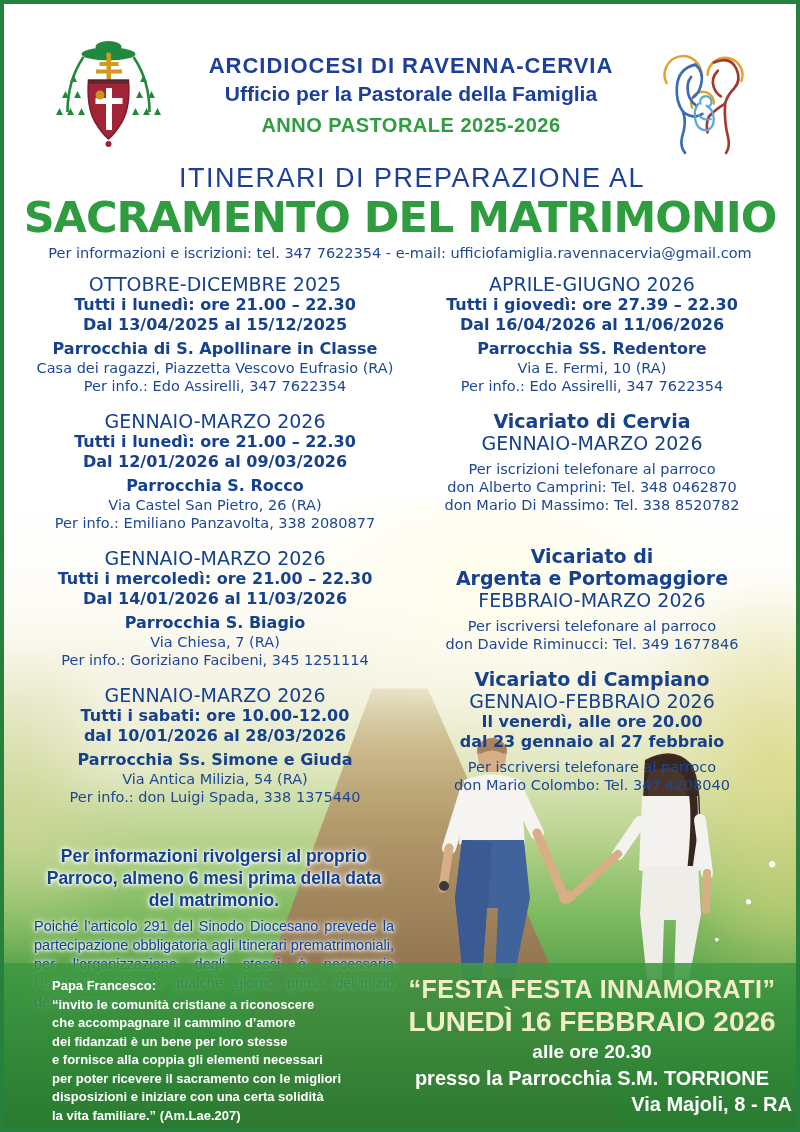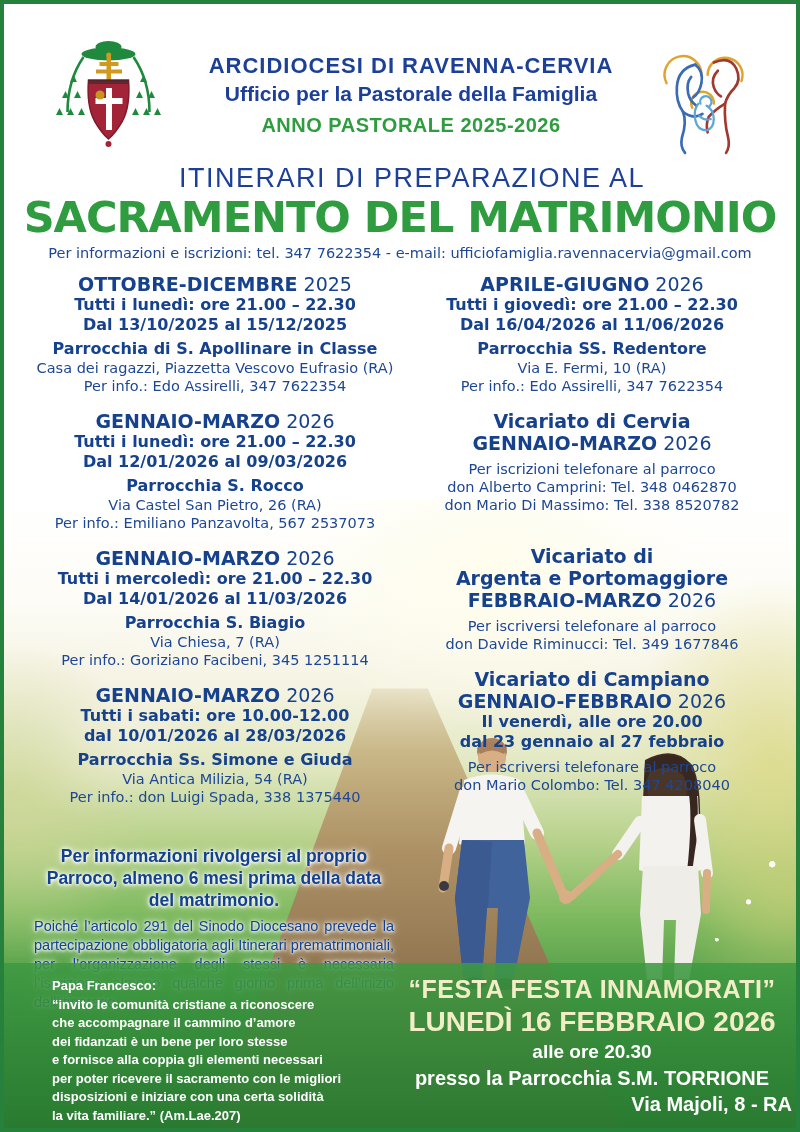--- a/index.html
+++ b/index.html
@@ -25,21 +25,21 @@
         font-size:14.5px;color:#1d4795;white-space:nowrap;}
 
   
   .col{position:absolute;top:273px;text-align:center;z-index:5;}
   .col-left{left:26px;width:378px;}
   .col-right{left:406px;width:372px;}
   .block{margin-bottom:15px;}
   .col-right .block:nth-child(3){margin-top:31px;}
   .pre{font-size:19px;font-weight:bold;color:#16418c;line-height:22px;}
   .phead{font-size:19px;color:#16418c;line-height:22px;}
-  .phead .per{font-weight:bold;margin-top:45px;}
+  .phead .per{font-weight:normal;margin-top:45px;}
   .phead .yr{font-weight:normal;}
   .ln{font-size:14.5px;color:#1d4795;line-height:18px;white-space:nowrap;}
   .ln.b{font-weight:bold;font-size:16px;line-height:20px;color:#16418c;}
   .ln.parish{font-weight:bold;font-size:16px;line-height:20px;margin-top:4px;color:#16418c;}
   .ln.sp{margin-top:6px;}
 
   
   .photo{position:absolute;left:4px;right:4px;top:500px;bottom:4px;z-index:1;background:
     radial-gradient(circle 4px at 94% 64%, rgba(255,255,255,.95) 0 60%, transparent 70%),
     radial-gradient(circle 3px at 90% 70%, rgba(255,255,255,.9) 0 60%, transparent 70%),
@@ -181,32 +181,32 @@
   </div>
 
   <div class="itin">ITINERARI DI PREPARAZIONE AL</div>
   <div class="sacr">SACRAMENTO DEL MATRIMONIO</div>
   <div class="contact">Per informazioni e iscrizioni: tel. 347 7622354 - e-mail: ufficiofamiglia.ravennacervia@gmail.com</div>
 
   <div class="col col-left" id="col-left">
       <div class="block">
         <div class="phead"><span class="per">OTTOBRE-DICEMBRE</span><span class="yr"> 2025</span></div>
         <div class="ln b">Tutti i lunedì: ore 21.00 – 22.30</div>
-        <div class="ln b">Dal 13/10/2025 al 15/12/2025</div>
+        <div class="ln b">Dal 13/04/2025 al 15/12/2025</div>
         <div class="ln parish">Parrocchia di S. Apollinare in Classe</div>
         <div class="ln">Casa dei ragazzi, Piazzetta Vescovo Eufrasio (RA)</div>
         <div class="ln">Per info.: Edo Assirelli, 347 7622354</div>
       </div>
       <div class="block">
         <div class="phead"><span class="per">GENNAIO-MARZO</span><span class="yr"> 2026</span></div>
         <div class="ln b">Tutti i lunedì: ore 21.00 – 22.30</div>
         <div class="ln b">Dal 12/01/2026 al 09/03/2026</div>
         <div class="ln parish">Parrocchia S. Rocco</div>
         <div class="ln">Via Castel San Pietro, 26 (RA)</div>
-        <div class="ln">Per info.: Emiliano Panzavolta, 567 2537073</div>
+        <div class="ln">Per info.: Emiliano Panzavolta, 338 2080877</div>
       </div>
       <div class="block">
         <div class="phead"><span class="per">GENNAIO-MARZO</span><span class="yr"> 2026</span></div>
         <div class="ln b">Tutti i mercoledì: ore 21.00 – 22.30</div>
         <div class="ln b">Dal 14/01/2026 al 11/03/2026</div>
         <div class="ln parish">Parrocchia S. Biagio</div>
         <div class="ln">Via Chiesa, 7 (RA)</div>
         <div class="ln">Per info.: Goriziano Facibeni, 345 1251114</div>
       </div>
       <div class="block">
@@ -214,21 +214,21 @@
         <div class="ln b">Tutti i sabati: ore 10.00-12.00</div>
         <div class="ln b">dal 10/01/2026 al 28/03/2026</div>
         <div class="ln parish">Parrocchia Ss. Simone e Giuda</div>
         <div class="ln">Via Antica Milizia, 54 (RA)</div>
         <div class="ln">Per info.: don Luigi Spada, 338 1375440</div>
       </div>
     </div>
   <div class="col col-right" id="col-right">
       <div class="block">
         <div class="phead"><span class="per">APRILE-GIUGNO</span><span class="yr"> 2026</span></div>
-        <div class="ln b">Tutti i giovedì: ore 21.00 – 22.30</div>
+        <div class="ln b">Tutti i giovedì: ore 27.39 – 22.30</div>
         <div class="ln b">Dal 16/04/2026 al 11/06/2026</div>
         <div class="ln parish">Parrocchia SS. Redentore</div>
         <div class="ln">Via E. Fermi, 10 (RA)</div>
         <div class="ln">Per info.: Edo Assirelli, 347 7622354</div>
       </div>
       <div class="block">
         <div class="pre">Vicariato di Cervia</div>
         <div class="phead"><span class="per">GENNAIO-MARZO</span><span class="yr"> 2026</span></div>
         <div class="ln sp">Per iscrizioni telefonare al parroco</div>
         <div class="ln">don Alberto Camprini: Tel. 348 0462870</div>

